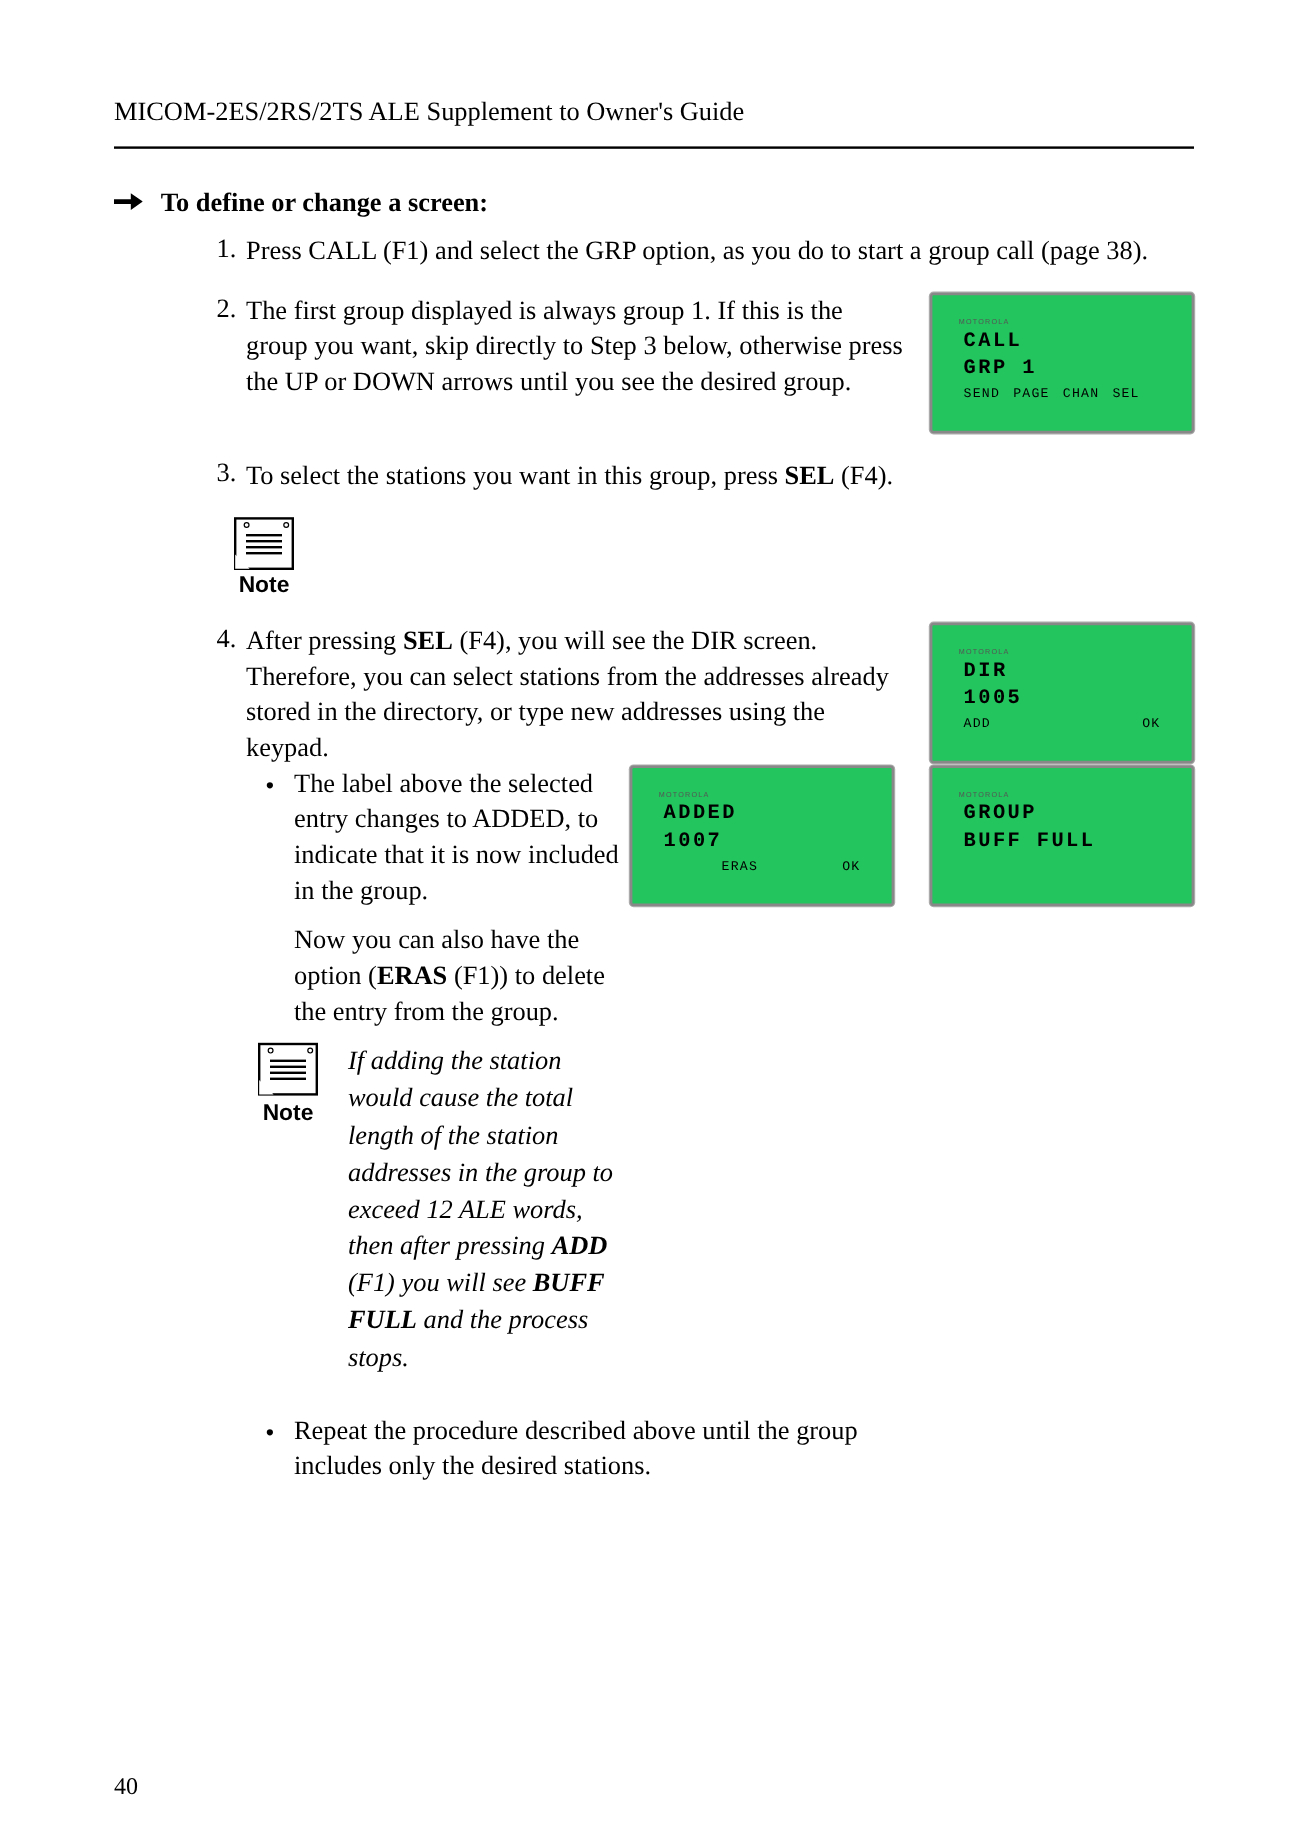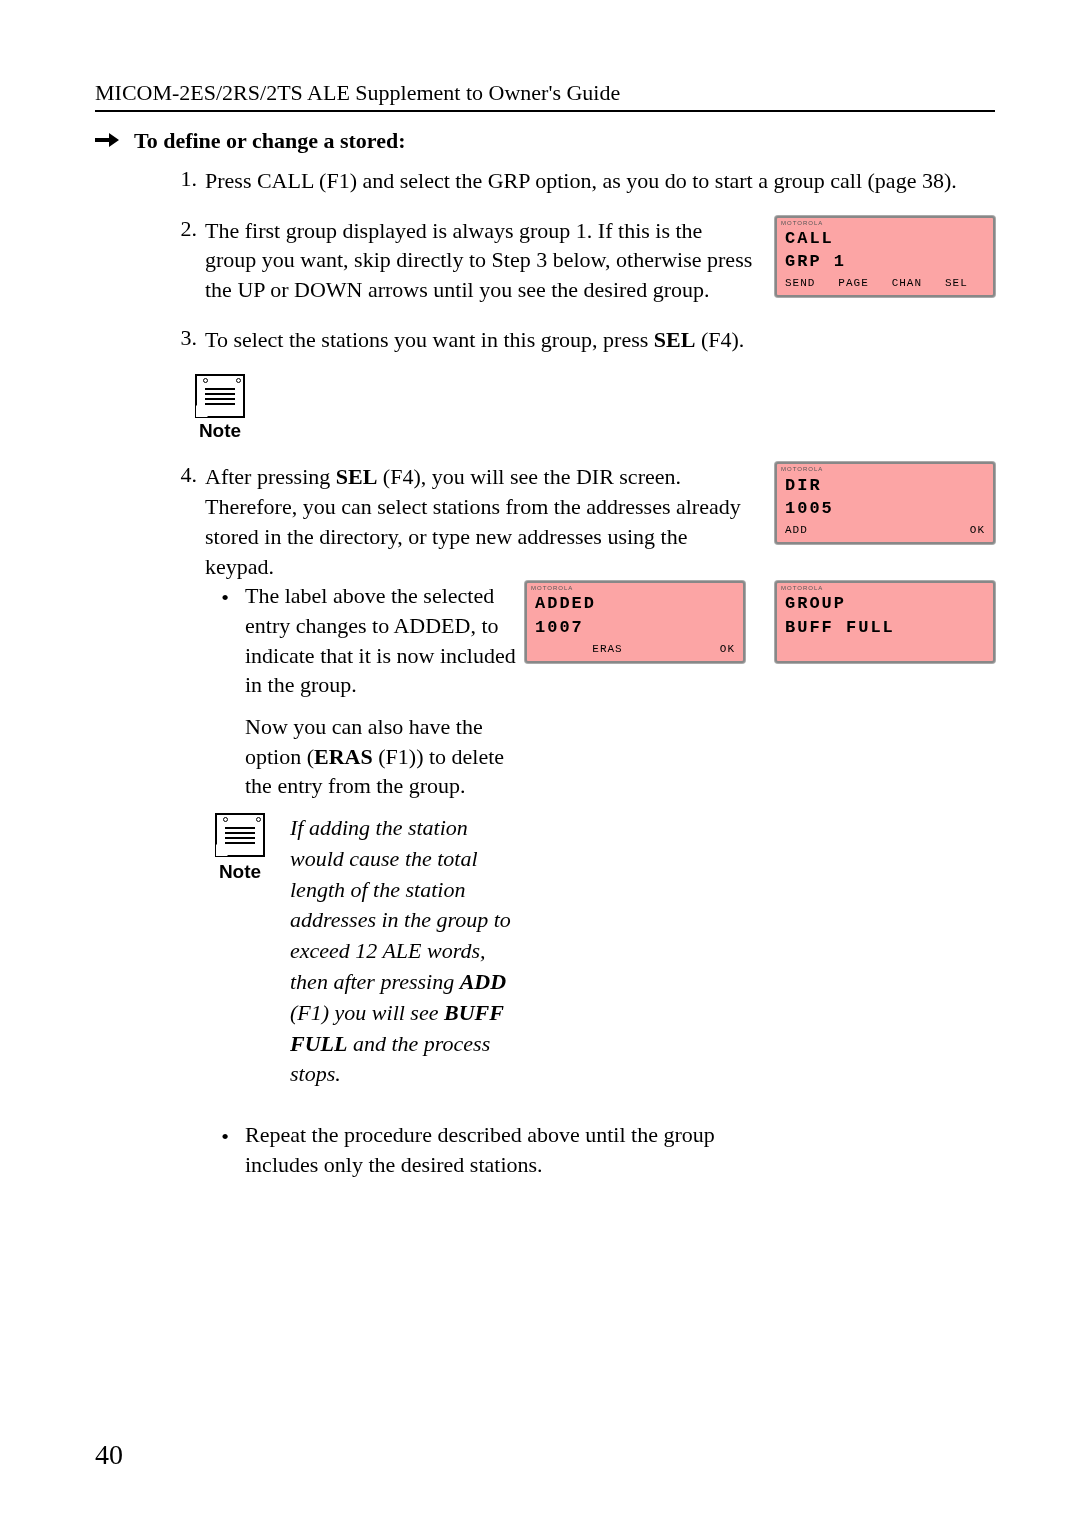--- a/index.html
+++ b/index.html
@@ -12,22 +12,22 @@
       width: 1080px;
       height: 1529px;
       background: #fff;
       position: relative;
       padding: 80px 85px 60px 95px;
       font-size: 22px;
       color: #000;
     }
     .header {
       border-bottom: 2px solid #000;
-      padding-bottom: 4px;
-      margin-bottom: 16px;
+      padding-bottom: 16px;
+      margin-bottom: 32px;
     }
     .header-text {
       font-size: 22px;
     }
     .main-content {
       padding-left: 40px;
     }
     .arrow-heading {
       display: flex;
       align-items: center;
@@ -131,25 +131,25 @@
       font-family: Arial, sans-serif;
       font-weight: bold;
       font-size: 19px;
     }
     .note-text {
       font-style: italic;
       flex: 1;
       line-height: 1.4;
     }
     .lcd-screen {
-      background: #fca5a5;
+      background: #22c55e;
       border: 2px solid #888;
       border-radius: 3px;
       width: 220px;
-      padding: 0;
+      padding: 18px;
       font-family: 'Courier New', monospace;
       position: relative;
       box-shadow: 0 0 0 1px #aaa;
       flex-shrink: 0;
     }
     .lcd-brand {
       font-size: 6px;
       letter-spacing: 1px;
       padding: 1px 4px 0 4px;
       color: #555;
@@ -207,23 +207,23 @@
     .bullet-with-lcd {
       display: flex;
       align-items: flex-start;
     }
     .lcd-column {
       display: flex;
       gap: 30px;
     }
     .page-number {
       position: absolute;
-      bottom: 58px;
+      bottom: 28px;
       left: 95px;
-      font-size: 28px;
+      font-size: 20px;
     }
     .note-inline {
       display: flex;
       align-items: flex-start;
       gap: 15px;
       margin-bottom: 15px;
     }
     .note-inline .note-text {
       flex: 0 1 auto;
     }
@@ -236,21 +236,21 @@
 </div>
 
 <div class="main-content">
 
   <div class="arrow-heading">
     <span class="arrow-icon">
       <svg width="24" height="16" viewBox="0 0 24 16">
           <path d="M0 6 L14 6 L14 1 L24 8 L14 15 L14 10 L0 10 Z" fill="#000"></path>
         </svg>
     </span>
-    <span class="bold-heading">To define or change a stored:</span>
+    <span class="bold-heading">To define or change a screen:</span>
   </div>
 
   <ol class="step-list">
 
     <li class="step-item">
       <span class="step-number">1.</span>
       <div class="step-content">Press CALL (F1) and select the GRP option, as you do to start a group call (page 38).</div>
     </li>
 
     <li class="step-item">

